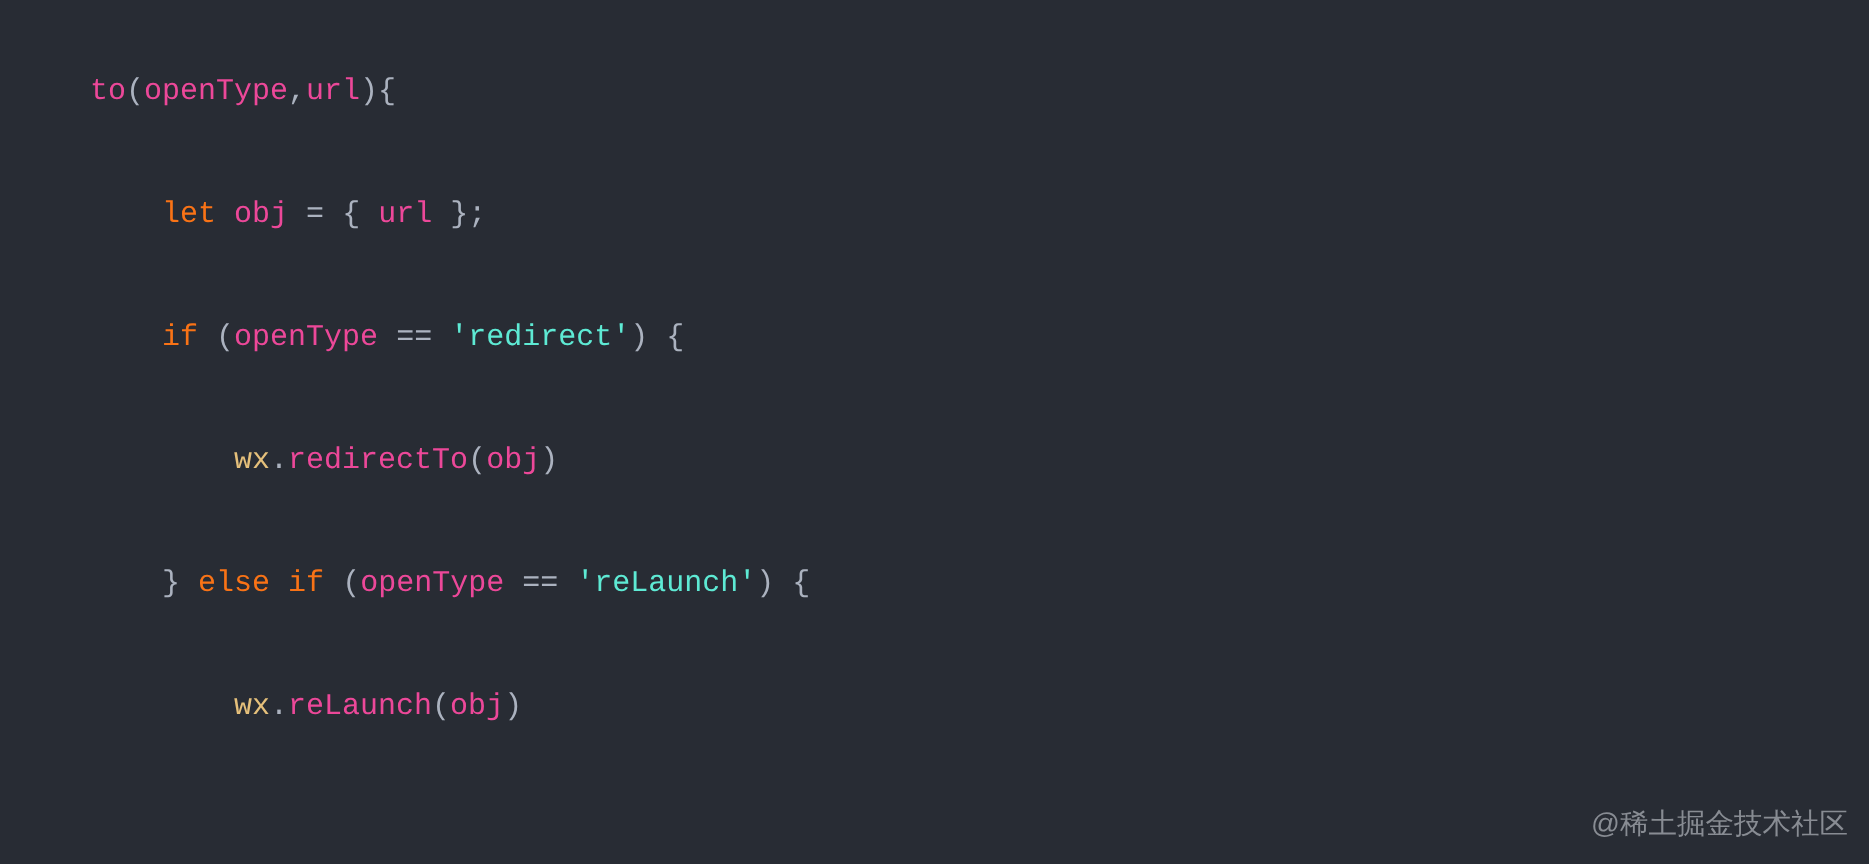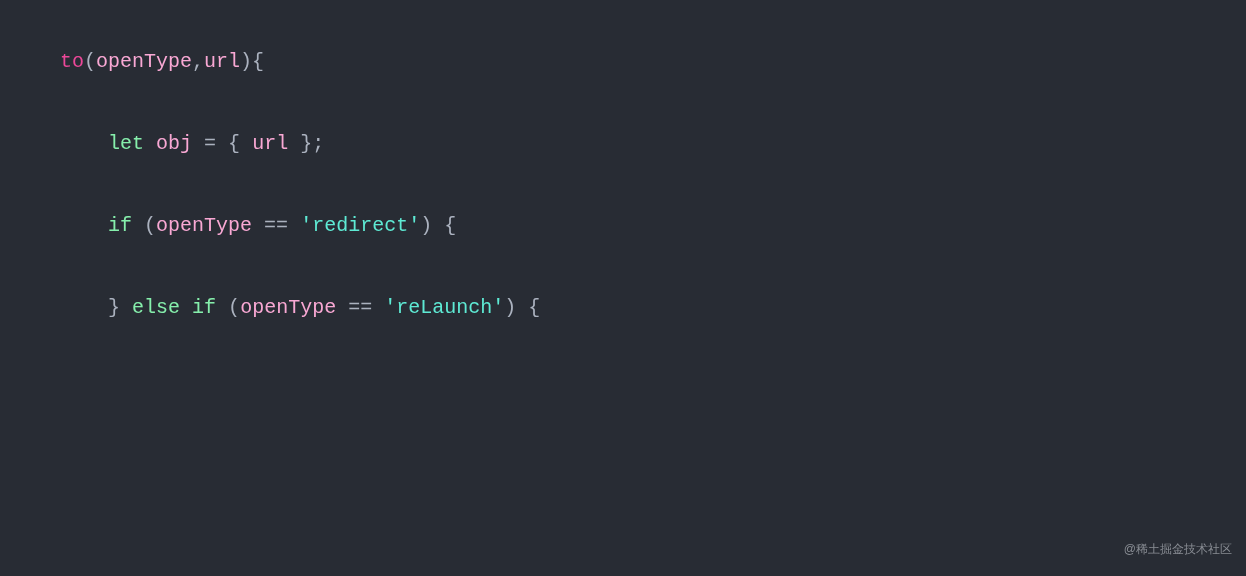--- a/index.html
+++ b/index.html
@@ -1,34 +1,36 @@
 <!DOCTYPE html>
 <html><head>
 <meta charset="utf-8">
 <style>
   html,body{margin:0;padding:0;background:#282c34;width:1246px;height:576px;overflow:hidden}
   body{font-family:Menlo,Monaco,Consolas,"Courier New",monospace;font-size:20px;line-height:41px;color:#abb2bf}
   .code{padding:0 0 0 60px;white-space:pre}
   .c-fn{color:#ec4899}
-  .c-kw{color:#86efac}
-  .c-var{color:#f9a8d4}
+  .c-kw{color:#f97316}
+  .c-var{color:#ec4899}
   .c-str{color:#5eead4}
   .c-cmt{color:#7f848e;font-style:italic}
   .c-obj{color:#e5c07b}
   .p{color:#abb2bf}
-  .watermark{position:absolute;right:14px;bottom:6px;color:#888c93;font-family:-apple-system,BlinkMacSystemFont,"Segoe UI",sans-serif;font-size:12px}
+  .watermark{position:absolute;right:14px;bottom:6px;color:#888c93;font-family:-apple-system,BlinkMacSystemFont,"Segoe UI",sans-serif;font-size:19px}
 </style>
 </head>
 <body>
 
 <div class="code">
 <div><span class="c-fn">to</span><span class="p">(</span><span class="c-var">openType</span><span class="p">,</span><span class="c-var">url</span><span class="p">){</span></div>
 <div>    <span class="c-kw">let</span> <span class="c-var">obj</span> <span class="p">=</span> <span class="p">{ </span><span class="c-var">url</span><span class="p"> };</span></div>
 <div>    <span class="c-kw">if</span> <span class="p">(</span><span class="c-var">openType</span> <span class="p">==</span> <span class="c-str">'redirect'</span><span class="p">) {</span></div>
+<div>        <span class="c-obj">wx</span><span class="p">.</span><span class="c-fn">redirectTo</span><span class="p">(</span><span class="c-var">obj</span><span class="p">)</span></div>
 <div>    <span class="p">}</span> <span class="c-kw">else</span> <span class="c-kw">if</span> <span class="p">(</span><span class="c-var">openType</span> <span class="p">==</span> <span class="c-str">'reLaunch'</span><span class="p">) {</span></div>
+<div>        <span class="c-obj">wx</span><span class="p">.</span><span class="c-fn">reLaunch</span><span class="p">(</span><span class="c-var">obj</span><span class="p">)</span></div>
 
 
 
 
 
 
 
 
 </div>
 

